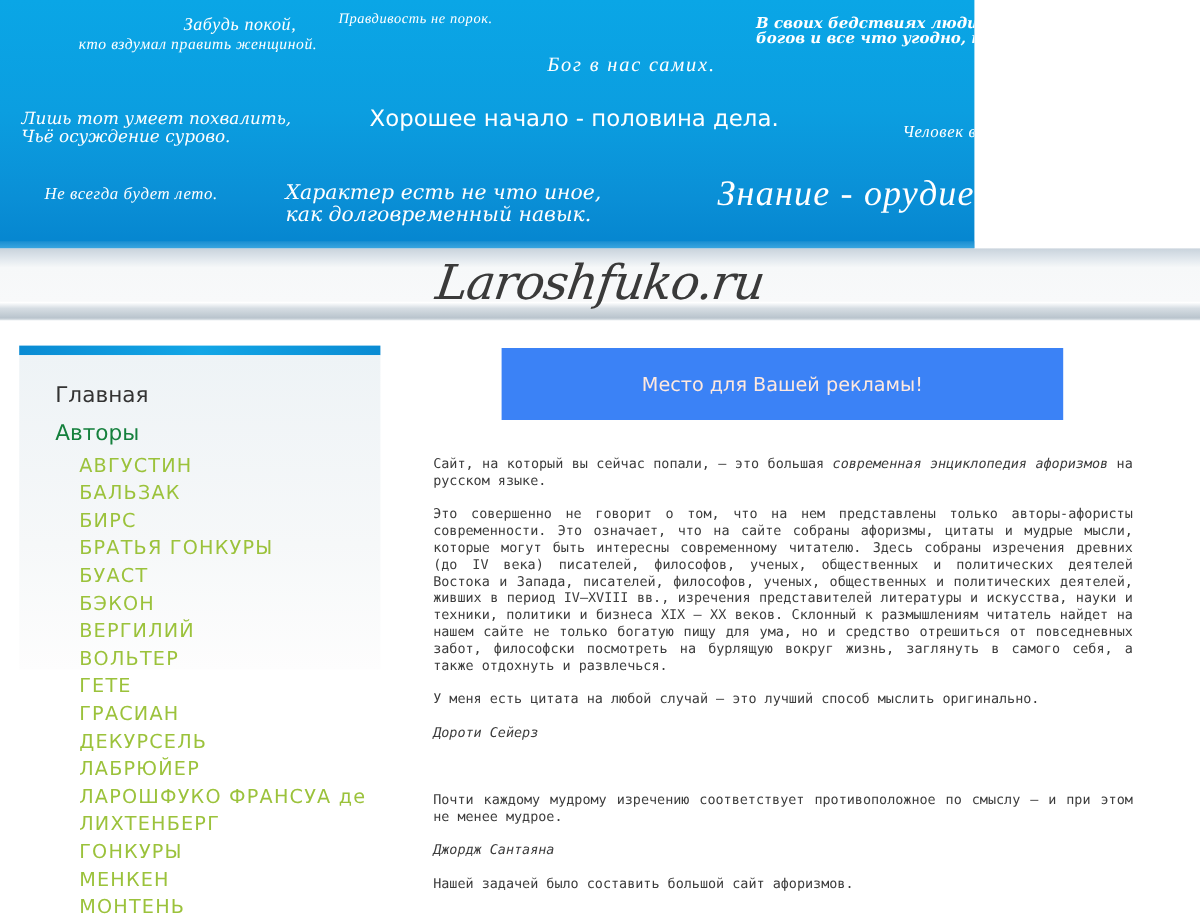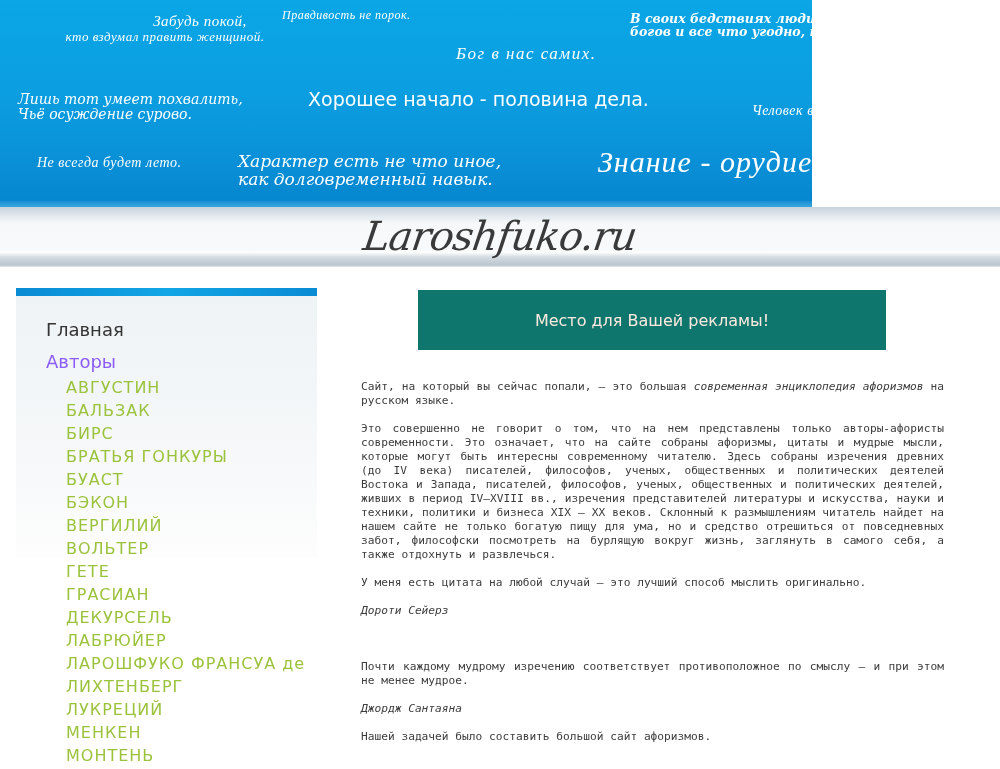--- a/index.html
+++ b/index.html
@@ -49,31 +49,31 @@
     background:linear-gradient(90deg,#0a8bd3 0%,#12a6e6 50%,#0a8bd3 100%);
   }
   .sidebar-panel {
     position:absolute; left:0; top:8px; width:301px; height:262px;
     background:linear-gradient(180deg,#eef3f6 0%,#f6f8f9 60%,#fdfdfd 100%);
   }
   .nav-main {
     position:absolute; left:30px; font-size:18px; color:#333333;
     text-decoration:none; cursor:pointer;
   }
-  .nav-authors { color:#8b5cf6; }
+  .nav-authors { color:#15803d; }
   .author-list { position:absolute; left:50px; top:92px; margin:0; padding:0; list-style:none; }
   .author-list li {
     height:23px; line-height:16px; font-size:16px; letter-spacing:1px;
     color:#9bc23b; cursor:pointer; white-space:nowrap;
   }
 
   
   .ad {
     position:absolute; left:418px; top:290px; width:468px; height:60px;
-    background:#0f766e; color:#ffe9df;
+    background:#3b82f6; color:#ffe9df;
     display:flex; align-items:center; justify-content:center;
     font-family:"DejaVu Sans", sans-serif; font-size:16px; cursor:pointer;
   }
   .content {
     position:absolute; left:361px; top:380px; width:583px;
     font-family:"DejaVu Sans Mono", monospace; font-size:11.2px;
     line-height:14px; color:#3c3c3c; text-align:justify;
   }
   .content p { margin:0 0 14px 0; }
   .content em { font-style:italic; }
@@ -137,21 +137,21 @@
     <li>БУАСТ</li>
     <li>БЭКОН</li>
     <li>ВЕРГИЛИЙ</li>
     <li>ВОЛЬТЕР</li>
     <li>ГЕТЕ</li>
     <li>ГРАСИАН</li>
     <li>ДЕКУРСЕЛЬ</li>
     <li>ЛАБРЮЙЕР</li>
     <li>ЛАРОШФУКО ФРАНСУА де</li>
     <li>ЛИХТЕНБЕРГ</li>
-    <li>ЛУКРЕЦИЙ</li>
+    <li>ГОНКУРЫ</li>
     <li>МЕНКЕН</li>
     <li>МОНТЕНЬ</li>
   </ul>
 </nav>
 
 <div class="ad">
   <span>Место для Вашей рекламы!</span>
 </div>
 
 <main class="content">

